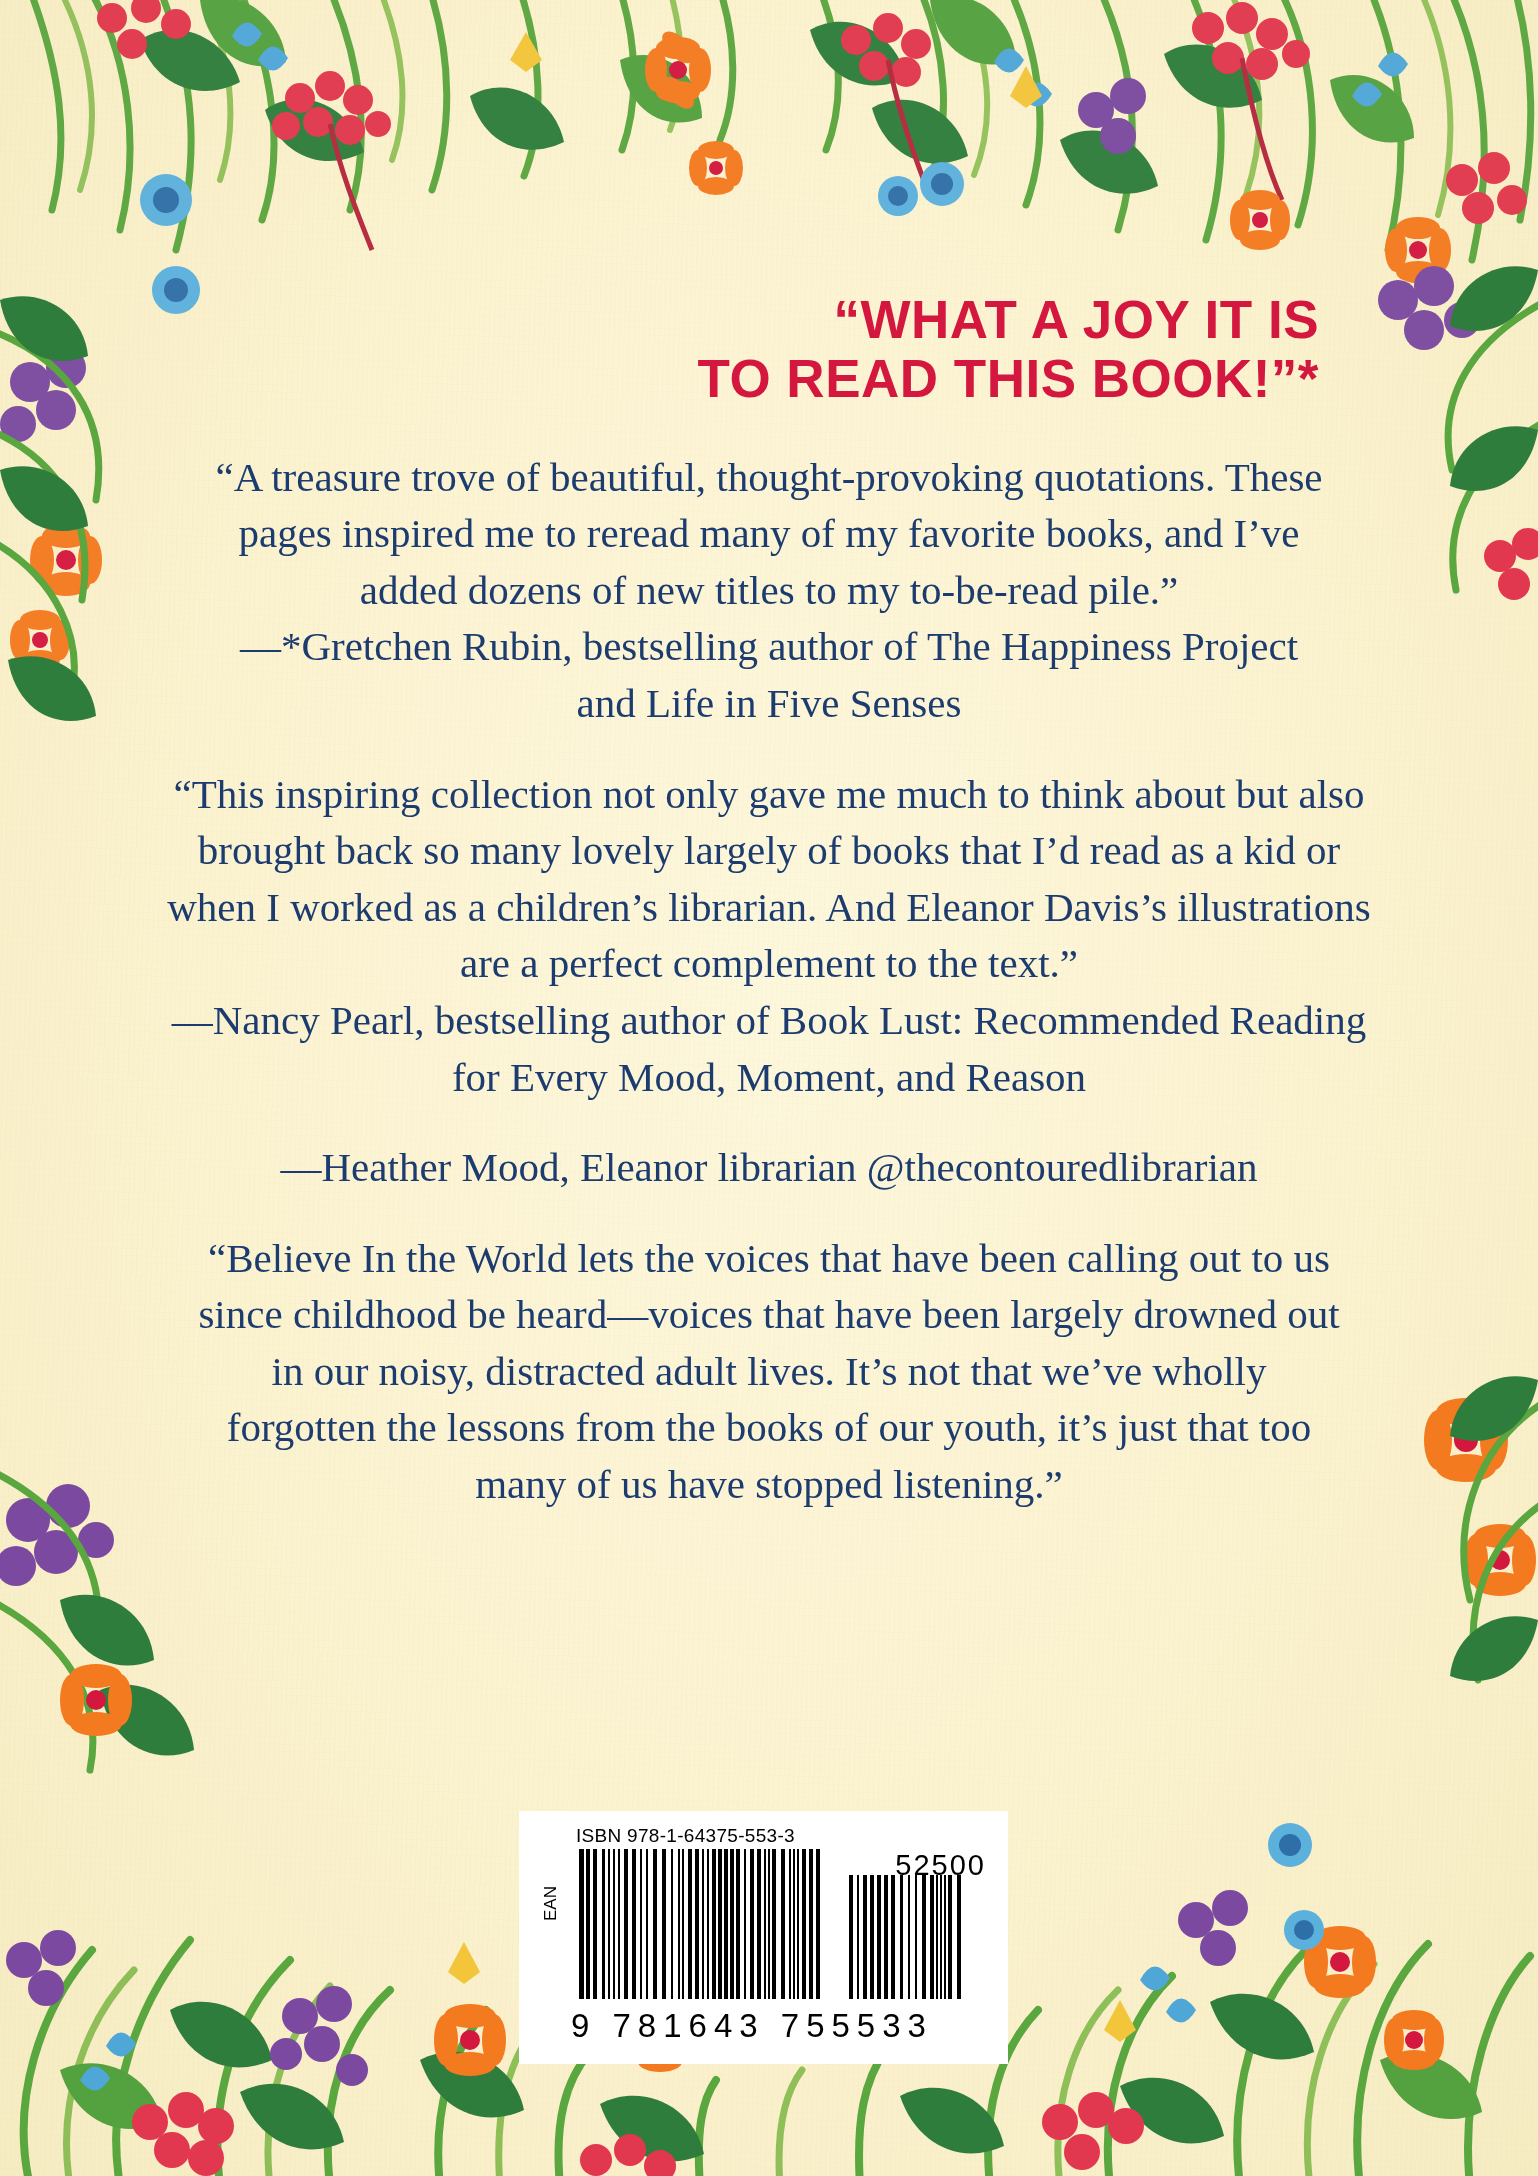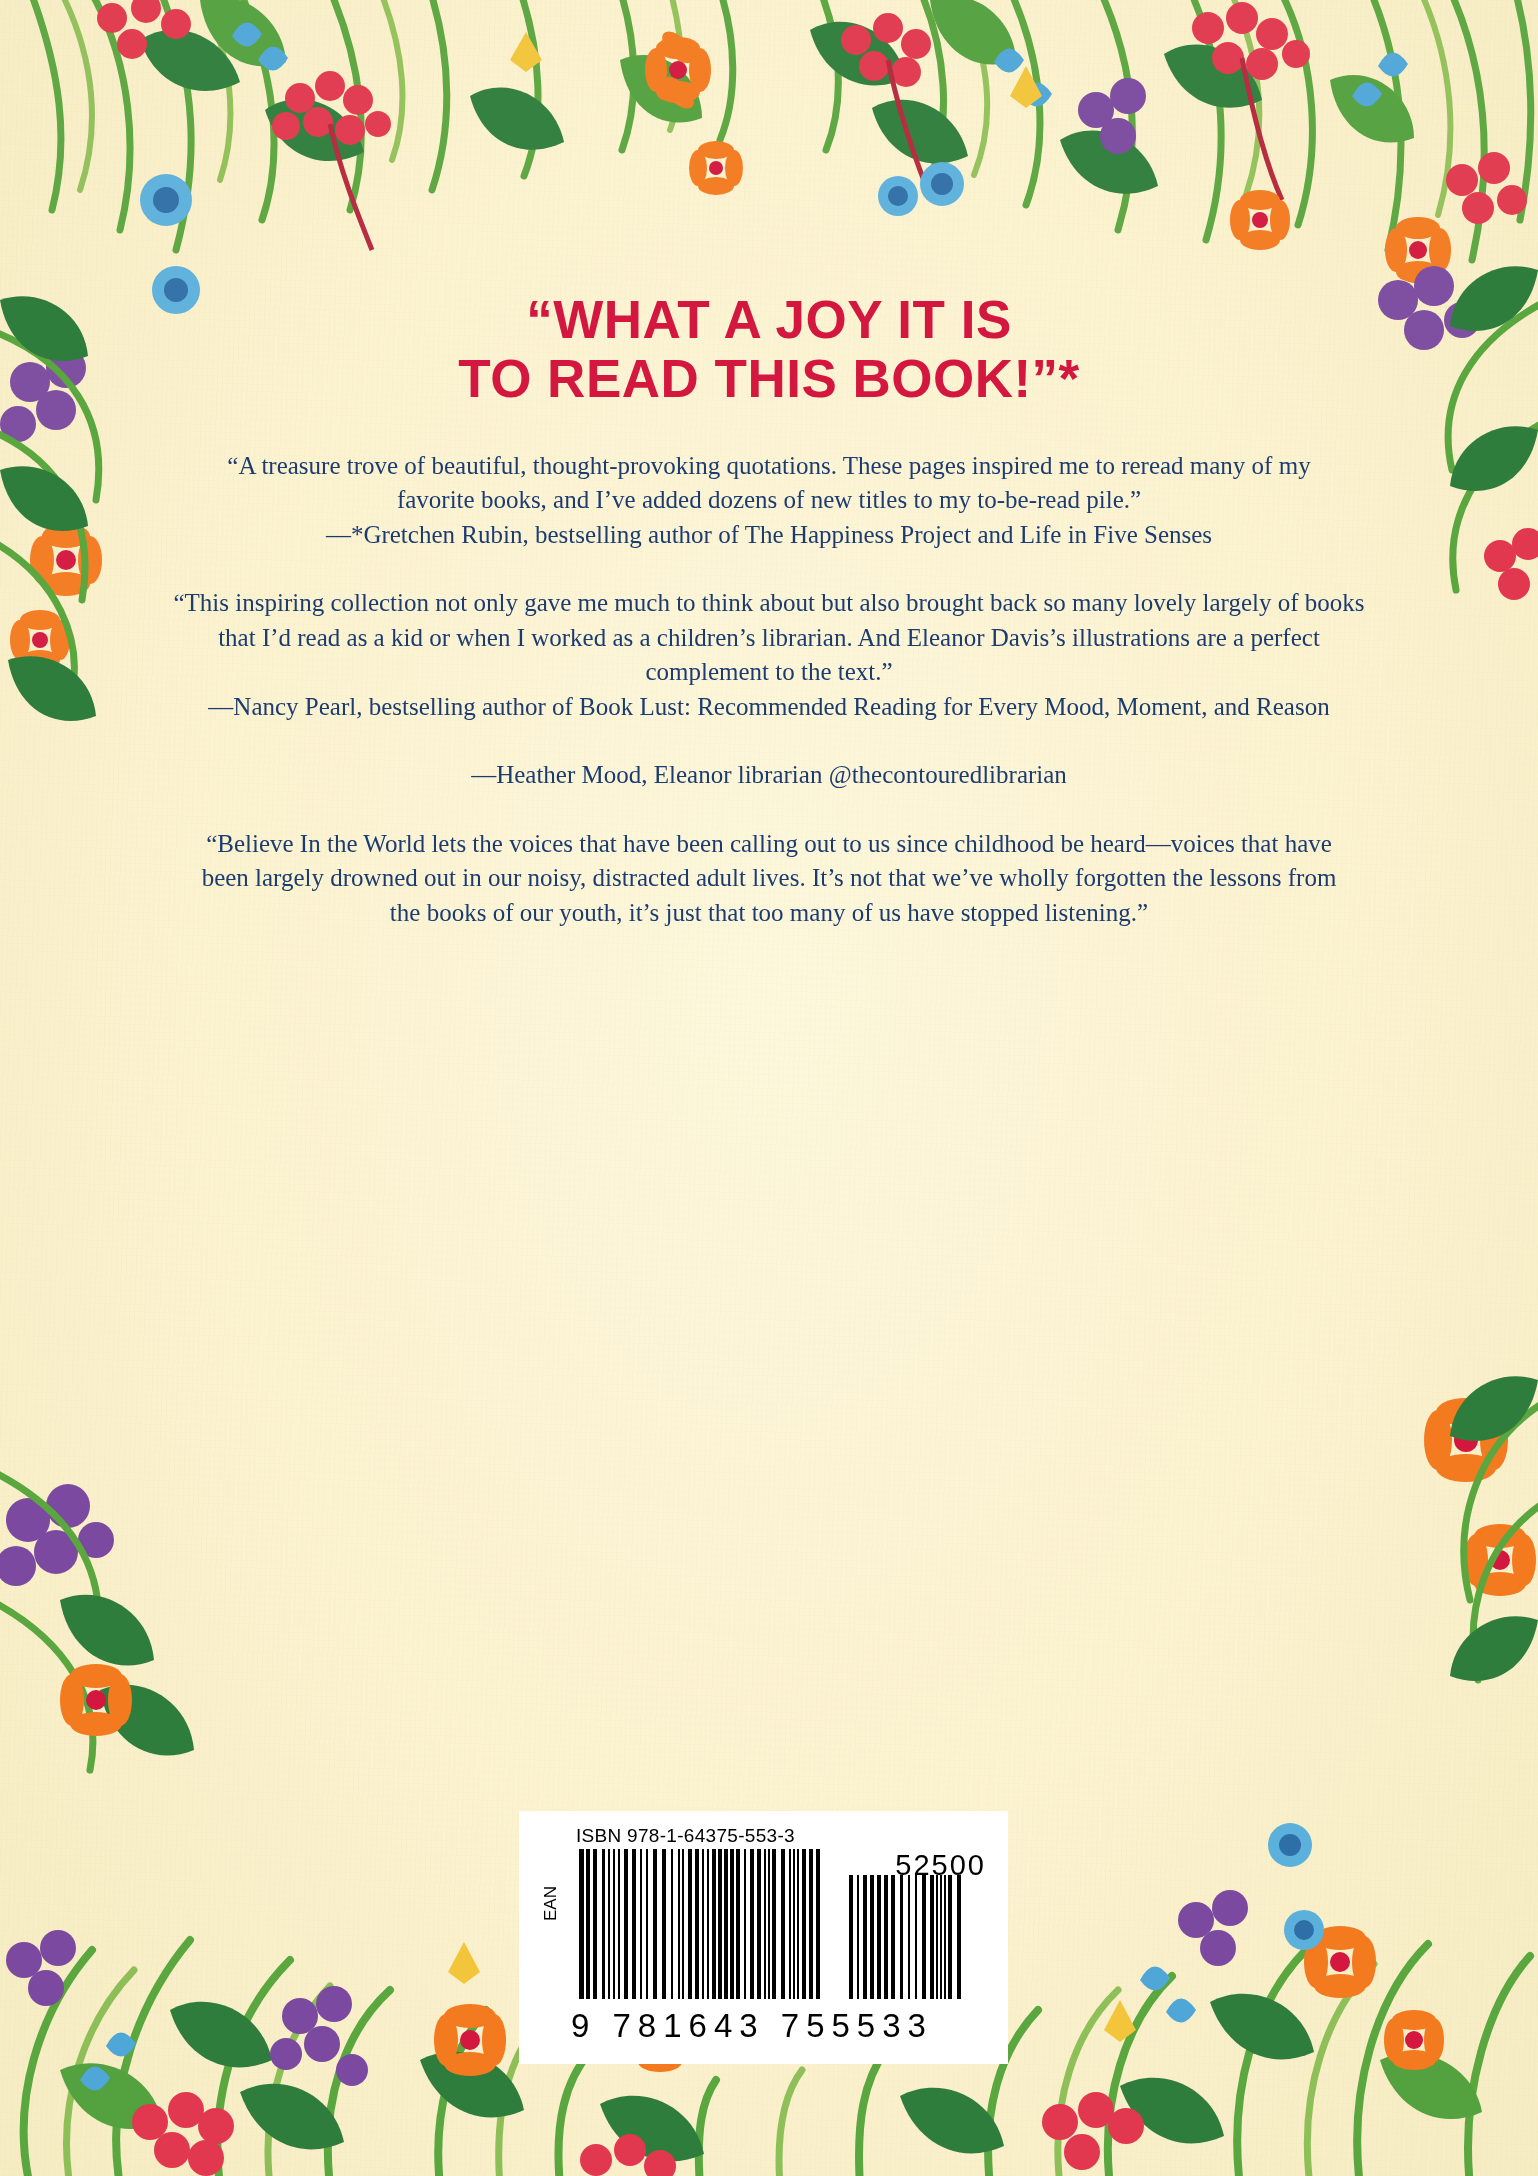--- a/index.html
+++ b/index.html
@@ -52,26 +52,27 @@
 
   .headline {
     color: #d3173f;
     font-family: "Liberation Sans", sans-serif;
     font-weight: bold;
     font-size: 53px;
     line-height: 1.12;
     letter-spacing: .5px;
     margin: 0 auto 40px auto;
     width: 1100px;
+    text-align: right;
   }
 
   .blurb {
     width: 1180px;
     margin: 0 auto;
-    font-size: 25px;
+    font-size: 41px;
     line-height: 1.38;
     color: #1c3c70;
     margin-bottom: 34px;
   }
   .blurb p {
     margin: 0;
   }
   .attrib {
     margin-top: 2px;
   }

